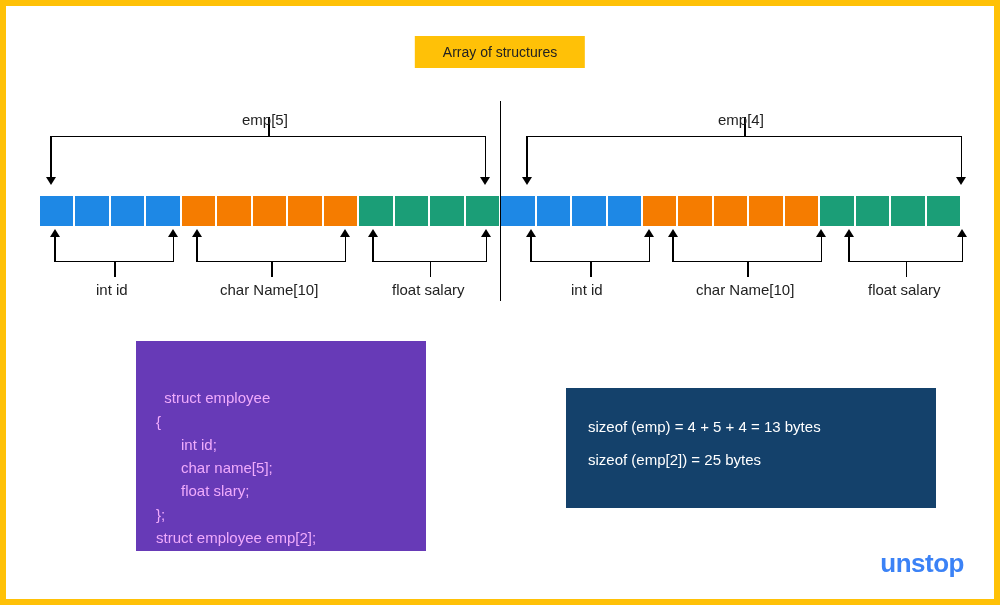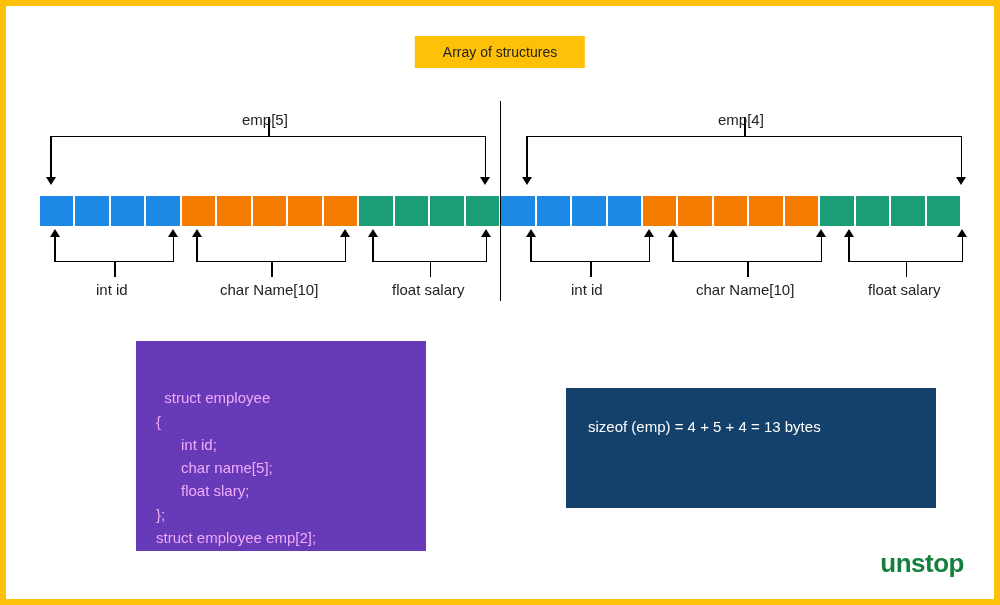--- a/index.html
+++ b/index.html
@@ -95,21 +95,21 @@
   }
   .logo {
     position: absolute;
     right: 30px;
     bottom: 20px;
     font-size: 26px;
     font-weight: 700;
     color: #0b2a4a;
     letter-spacing: -0.5px;
   }
-  .logo .un { color: #15803d; }
+  .logo .un { color: #3b82f6; }
 </style>
 </head>
 <body>
 
 <div class="title-box">
   <span>Array of structures</span>
 </div>
 
 <div class="divider"></div>
 
@@ -221,17 +221,18 @@
 {
       int id;
       char name[5];
       float slary;
 };
 struct employee emp[2];</span>
 </div>
 
 <div class="size-box">
   <div>sizeof (emp) =  4 + 5 + 4 = 13 bytes</div>
+  <div>sizeof (emp[2]) = 25 bytes</div>
 </div>
 
 <div class="logo">
   <span class="un">unstop</span>
 </div>
 
 </body></html>

